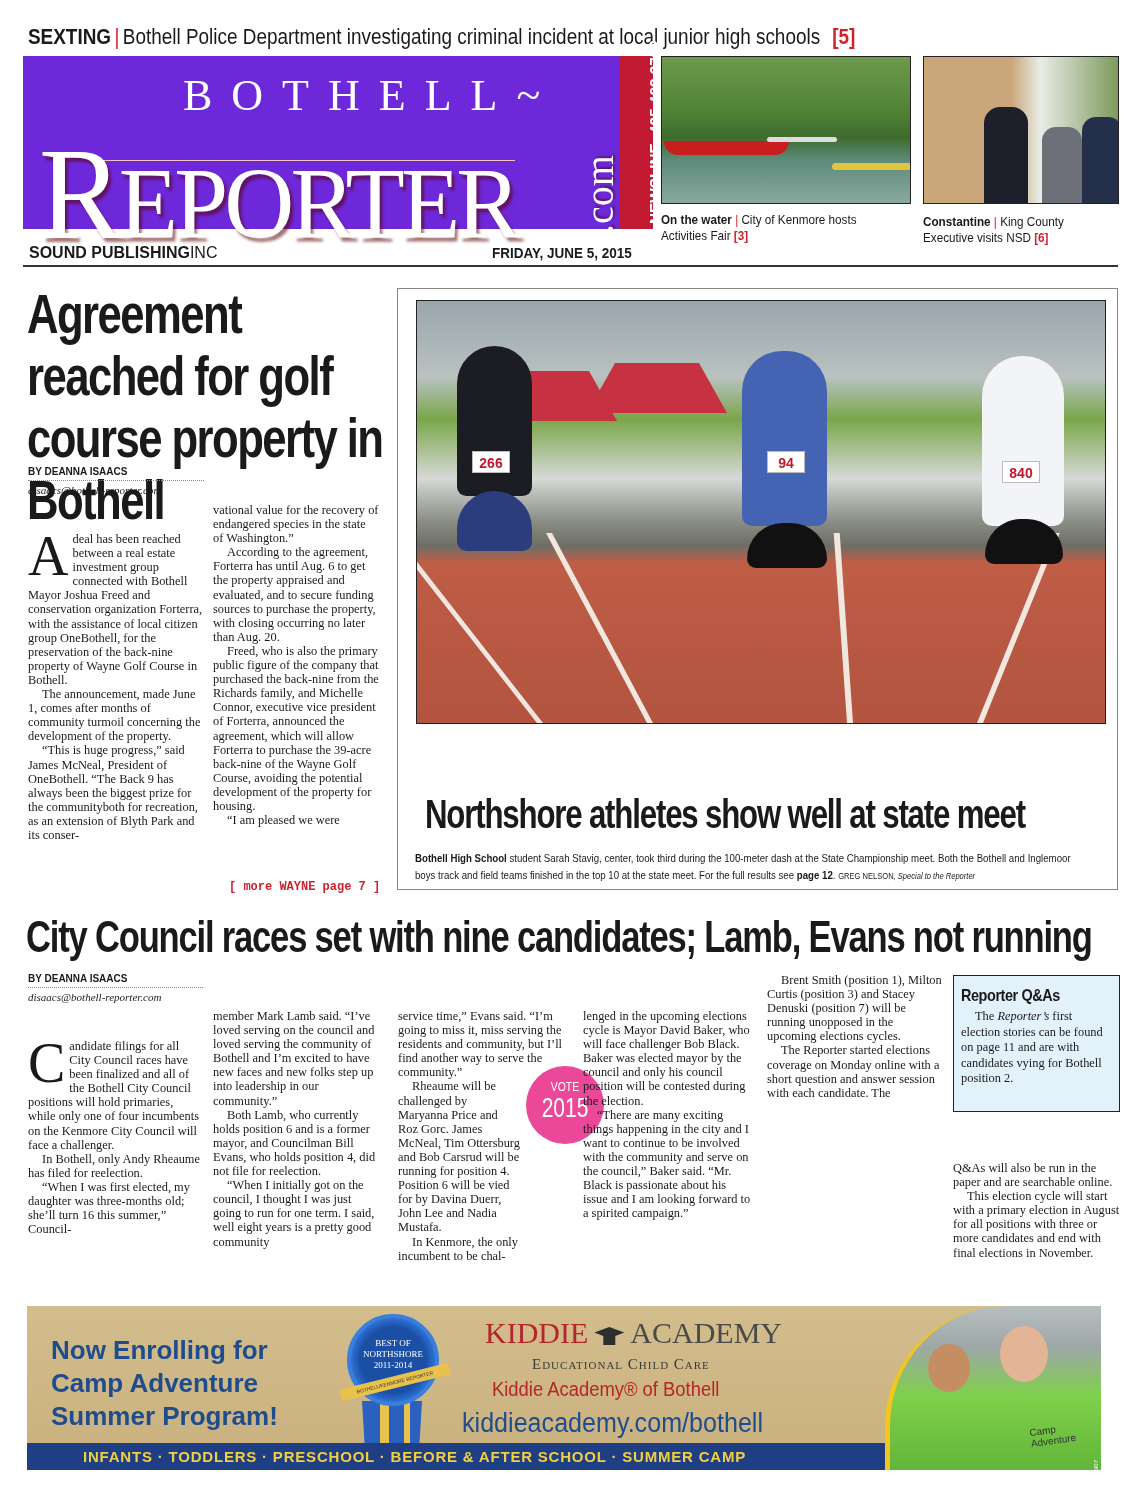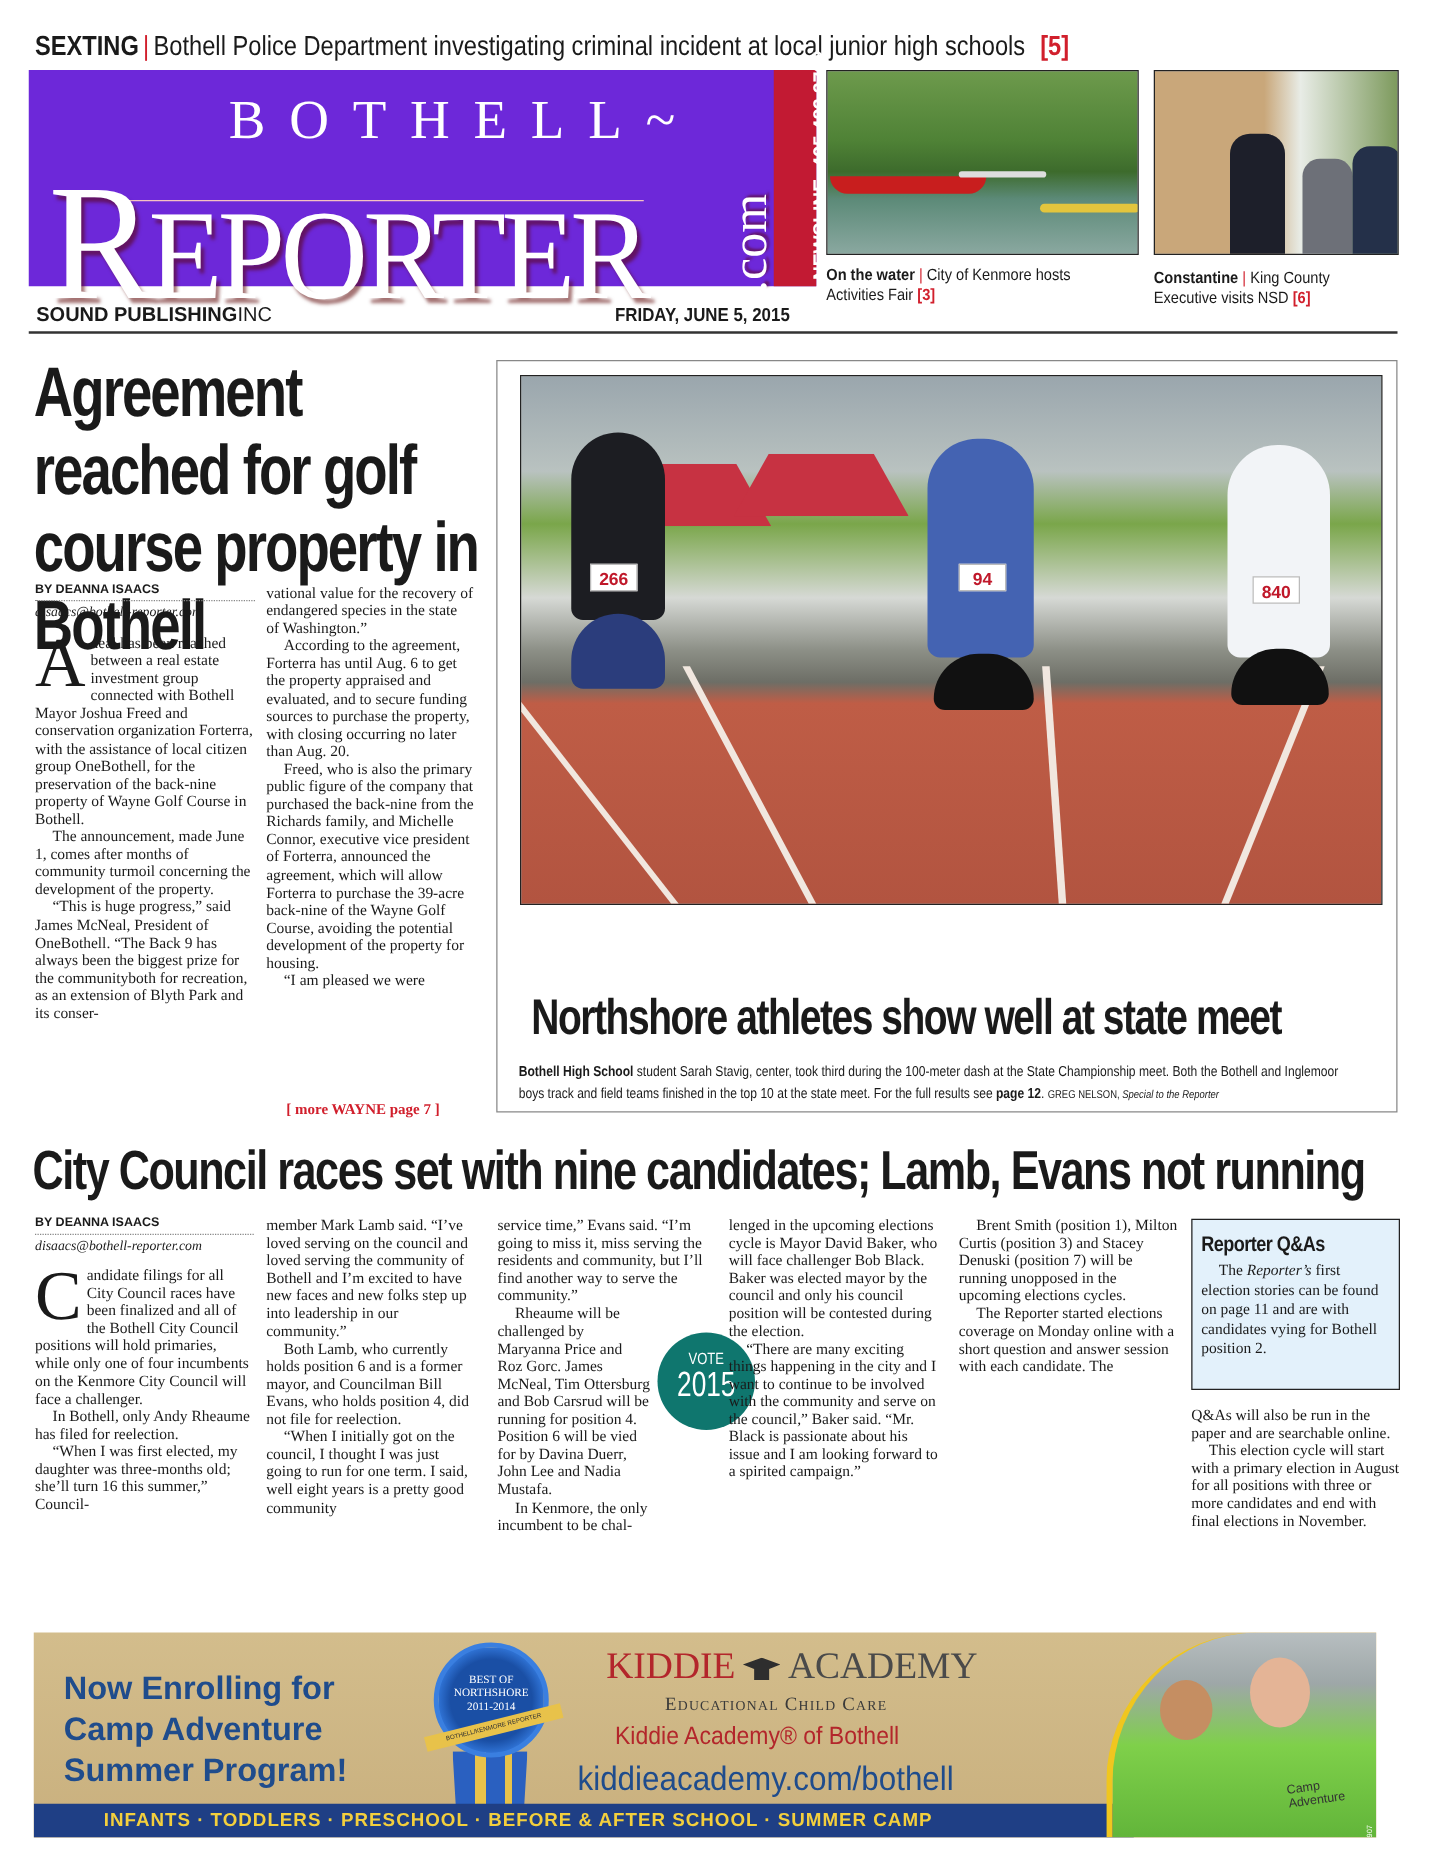--- a/index.html
+++ b/index.html
@@ -43,25 +43,25 @@
   .caption-top .ref { color: #d11f2c; font-weight: bold; }
   .cap-water { left: 661px; top: 212px; width: 250px; transform: scaleX(0.9); transform-origin: left; }
   .cap-const { left: 923px; top: 214px; width: 200px; transform: scaleX(0.9); transform-origin: left; }
 
   
   .headline1 { left: 27px; top: 283px; width: 360px; font-size: 56px; line-height: 62px; font-weight: bold; font-family: "Liberation Sans", sans-serif; letter-spacing: -2px; transform: scaleX(0.78); transform-origin: left top; width: 470px; }
   .byline { font-size: 10px; font-weight: bold; font-family: "Liberation Sans", sans-serif; padding-bottom: 3px; border-bottom: 1px dotted #888; }
   .email { font-size: 11px; font-style: italic; margin-top: 3px; }
   .col { font-size: 12.4px; line-height: 14.1px; text-align: left; }
   .col p { text-indent: 14px; }
-  .col p.noindent { text-indent: 0; }
+  .col p.noindent { text-indent: 0; margin-top: 36px; }
   .dropcap { float: left; font-size: 56px; line-height: 44px; margin: 2px 4px 0 0; font-family: "Liberation Serif", serif; }
   .lead-c1 { left: 28px; top: 466px; width: 176px; }
   .lead-c2 { left: 213px; top: 467px; width: 166px; }
-  .more { left: 229px; top: 880px; font-size: 12px; color: #d11f2c; font-weight: bold; font-family: Liberation Serif, serif; }
+  .more { left: 229px; top: 880px; font-size: 12px; color: #d11f2c; font-weight: bold; font-family: Liberation Mono, monospace; }
 
   
   .photobox { left: 397px; top: 288px; width: 721px; height: 602px; border: 1px solid #888; }
   .track-photo { left: 416px; top: 300px; width: 690px; height: 424px; overflow: hidden; border: 1px solid #222;
     background: linear-gradient(180deg,#9aa6ad 0%,#b9c2c0 18%,#7aa64a 28%,#d6d9d5 42%,#8c8f86 52%,#6d6e66 58%,#bf5d46 62%,#b25440 100%); }
   .lane { position: absolute; bottom: 0; width: 6px; height: 190px; background: #f1e7df; transform-origin: bottom; }
   .tent { position: absolute; top: 70px; width: 140px; height: 50px; background: #c73242; clip-path: polygon(20% 0,80% 0,100% 100%,0 100%); }
   .runner { position: absolute; border-radius: 40px 40px 10px 10px; }
   .bib { position: absolute; background: #fff; color: #c0182a; font-weight: bold; font-family: "Liberation Sans", sans-serif; font-size: 14px; text-align: center; width: 38px; height: 22px; line-height: 22px; border: 1px solid #bbb; }
   .headline2 { left: 425px; top: 792px; font-size: 40px; font-weight: bold; font-family: "Liberation Sans", sans-serif; letter-spacing: -1.5px; white-space: nowrap; transform: scaleX(0.78); transform-origin: left; }
@@ -71,21 +71,21 @@
   .photo-cap .credit i { font-style: italic; }
 
   
   .headline3 { left: 26px; top: 912px; font-size: 44px; font-weight: bold; font-family: "Liberation Sans", sans-serif; letter-spacing: -1.5px; white-space: nowrap; transform: scaleX(0.785); transform-origin: left; }
   .c-col1 { left: 28px; top: 973px; width: 175px; }
   .c-col2 { left: 213px; top: 973px; width: 168px; }
   .c-col3 { left: 398px; top: 973px; width: 170px; }
   .c-col4 { left: 583px; top: 973px; width: 170px; }
   .c-col5 { left: 767px; top: 973px; width: 175px; }
   .c-col6 { left: 953px; top: 1125px; width: 170px; }
-  .vote { left: 526px; top: 1066px; width: 78px; height: 78px; border-radius: 50%; background: #0f766e; color: #fff; text-align: center; font-family: "Liberation Sans", sans-serif; }
+  .vote { left: 526px; top: 1066px; width: 78px; height: 78px; border-radius: 50%; background: #ec4899; color: #fff; text-align: center; font-family: "Liberation Sans", sans-serif; }
   .vote .v1 { display: block; font-size: 13px; padding-top: 14px; line-height: 14px; transform: scaleX(0.8); }
   .vote .v2 { display: block; font-size: 28px; line-height: 28px; transform: scaleX(0.75); }
   .qa-box { left: 953px; top: 975px; width: 167px; height: 137px; background: #e3f1fb; border: 1px solid #222; padding: 10px 7px; }
   .qa-title { font-size: 17px; font-weight: bold; font-family: "Liberation Sans", sans-serif; letter-spacing: -0.5px; transform: scaleX(0.85); transform-origin: left; white-space: nowrap; }
   .qa-body { font-size: 12.4px; line-height: 15.5px; margin-top: 3px; }
   .qa-body p { text-indent: 14px; }
   .indent-wrap1 { padding-right: 48px; }
 
   
   .ad { left: 27px; top: 1306px; width: 1074px; height: 164px; background: linear-gradient(180deg,#d3bd8c,#c9b07e); overflow: hidden; }

